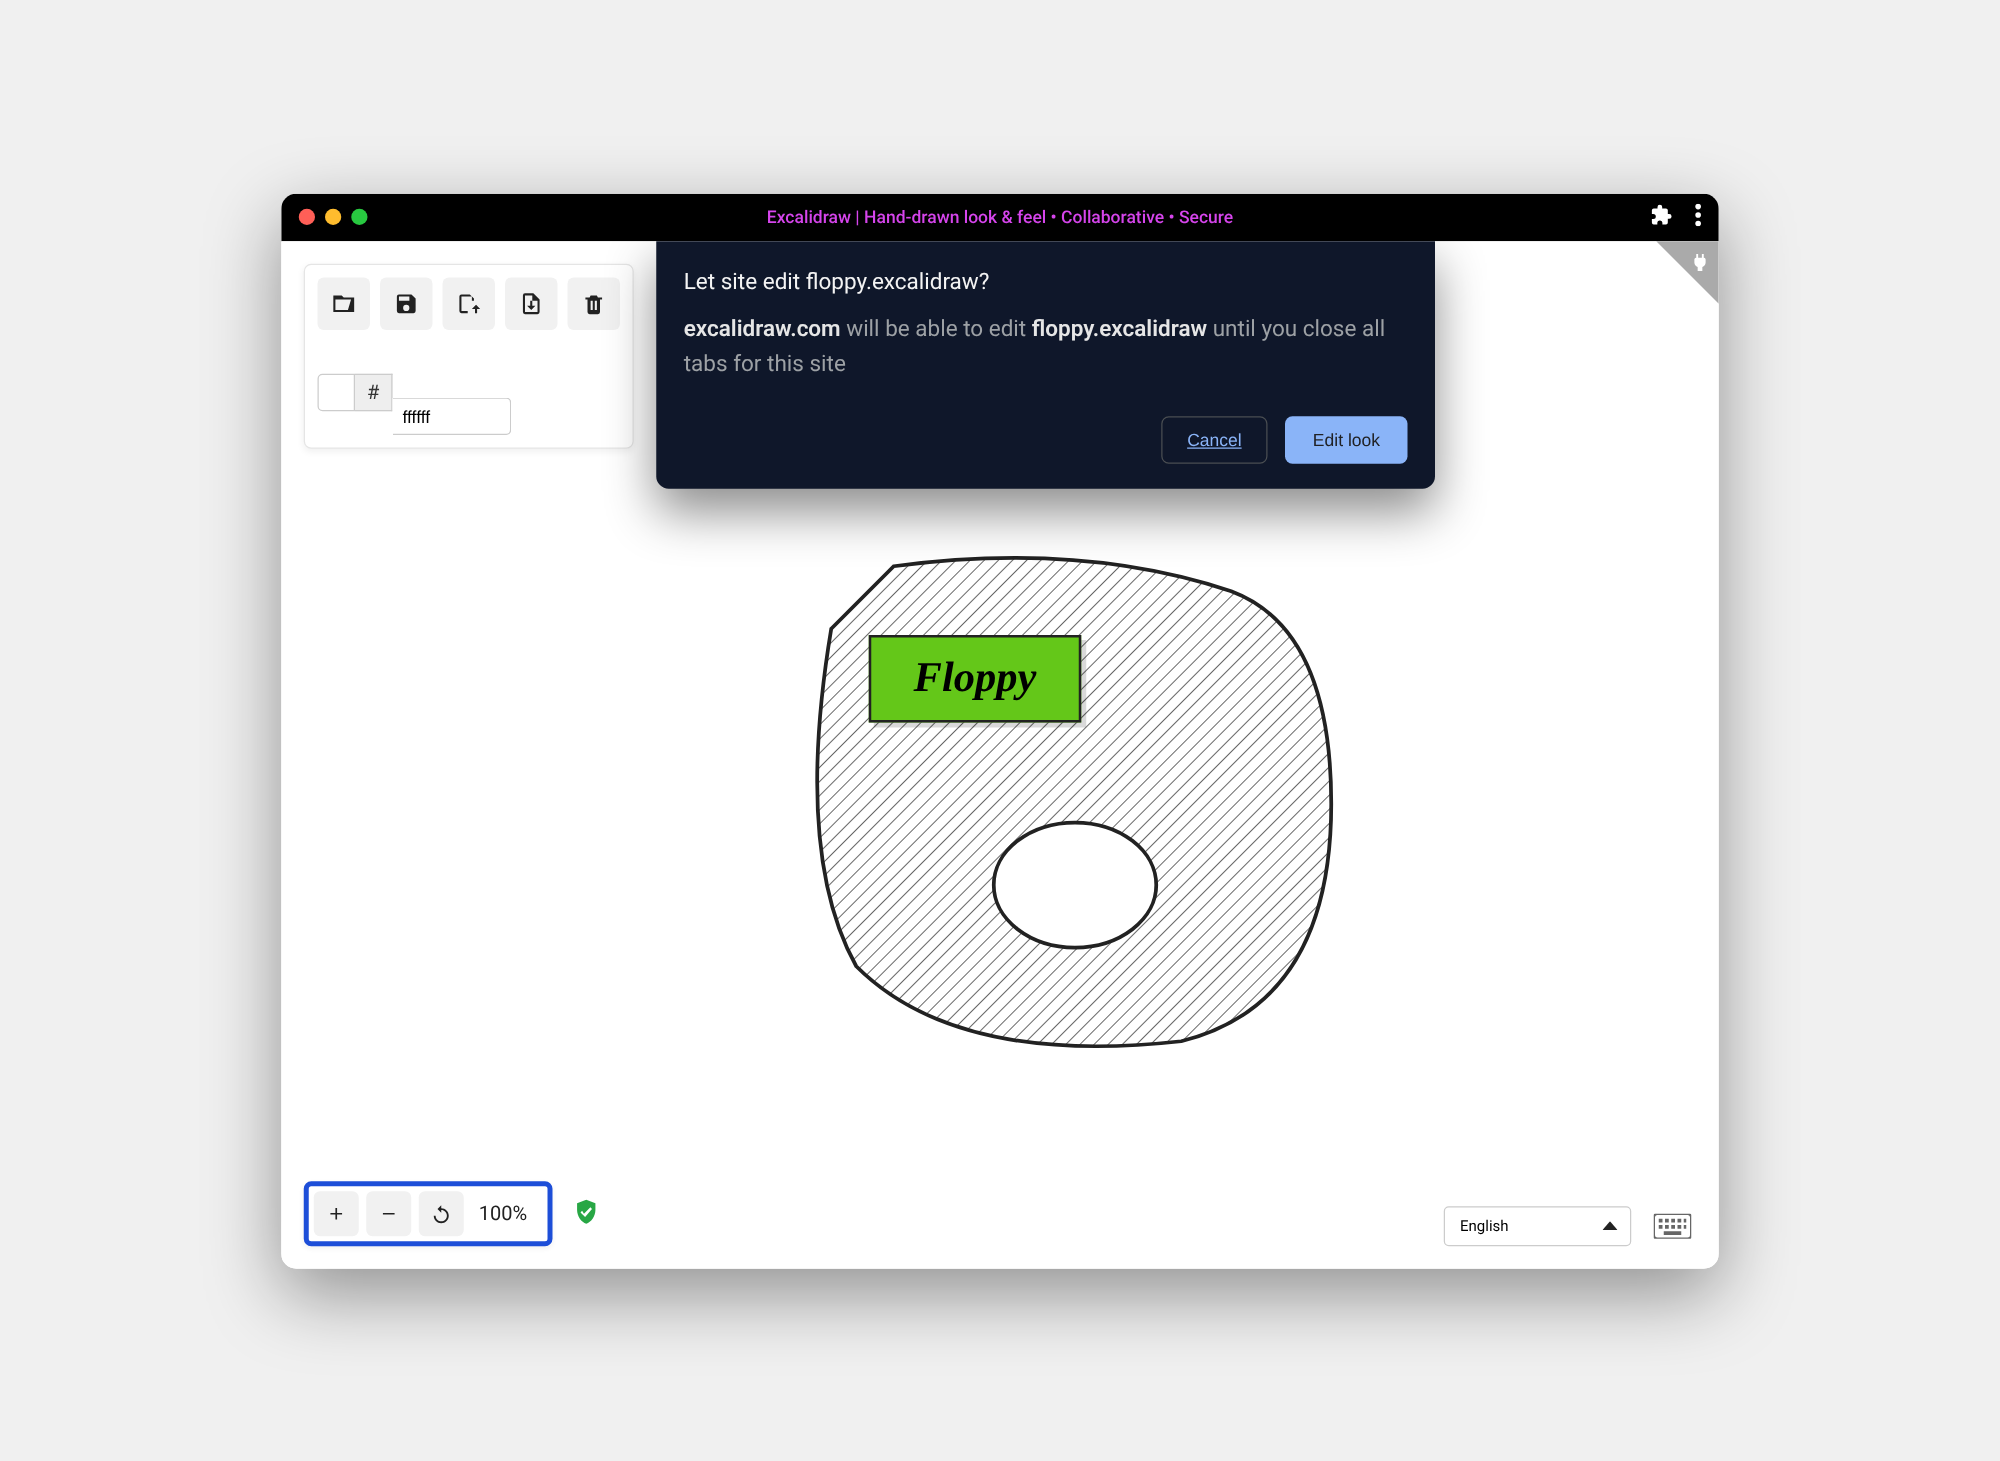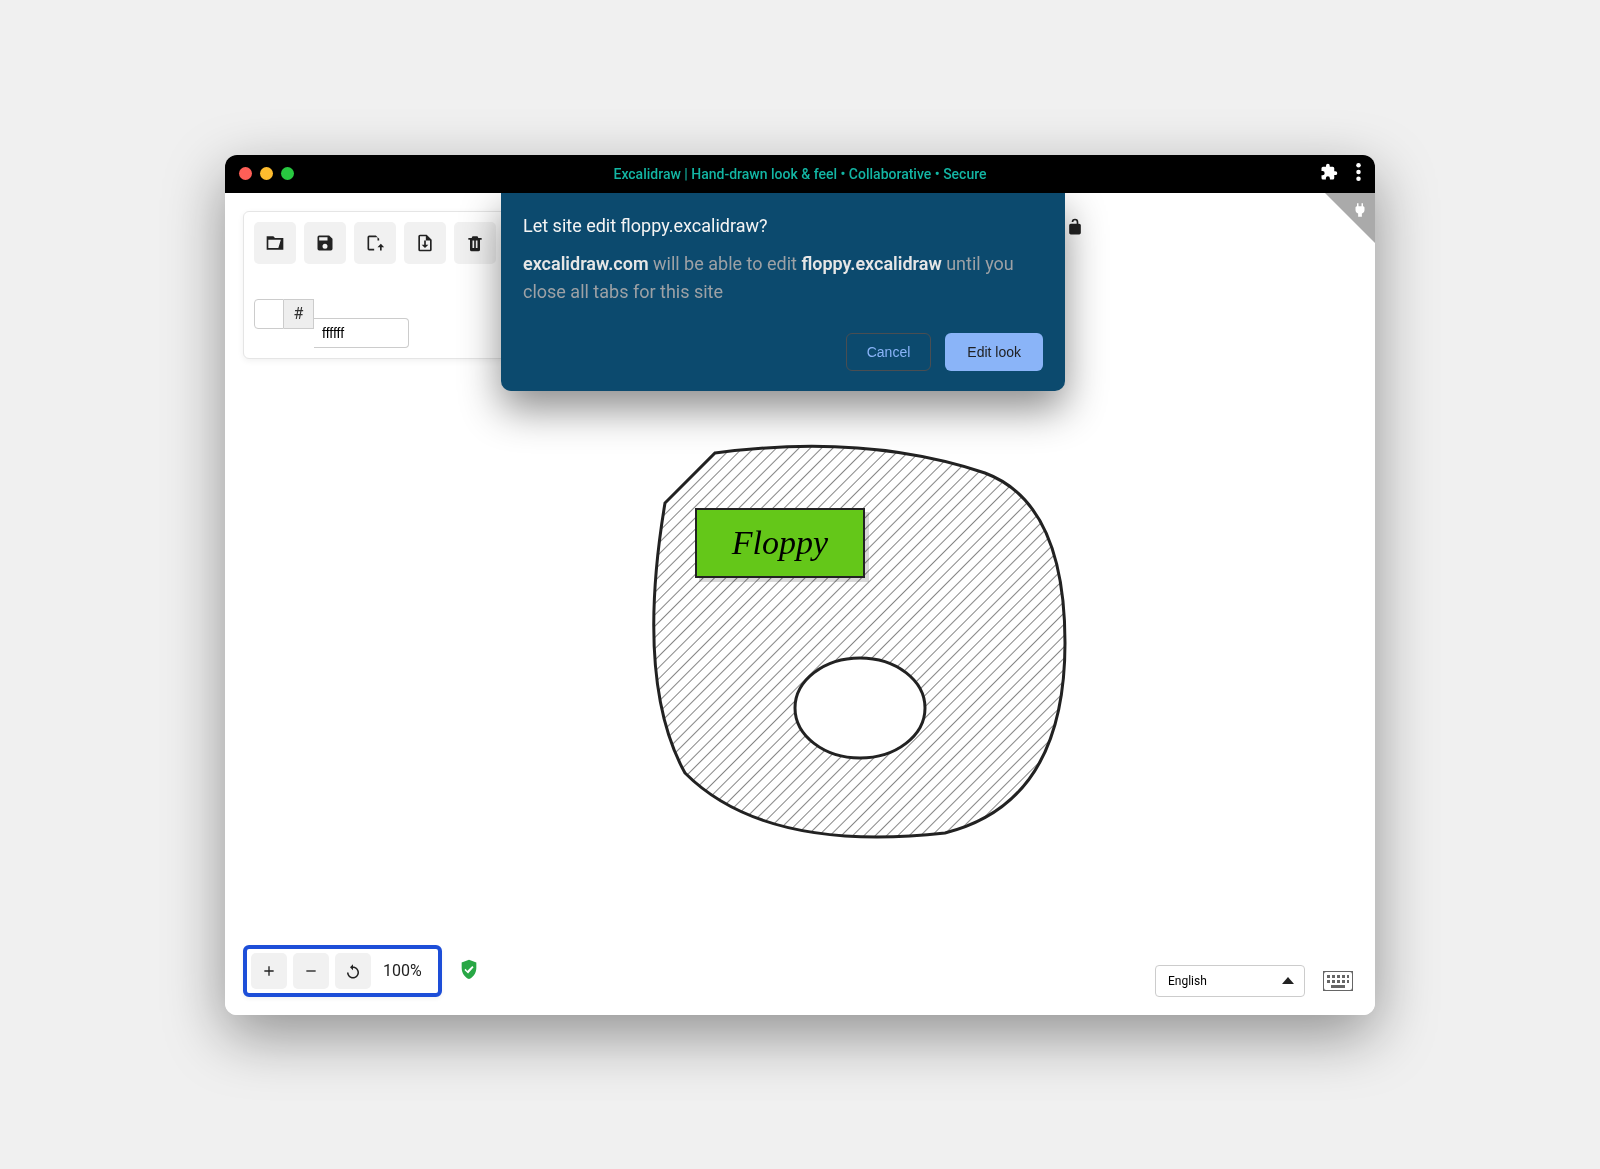--- a/index.html
+++ b/index.html
@@ -31,21 +31,21 @@
   }
   .traffic-lights { display: flex; gap: 8px; }
   .traffic-light { width: 13px; height: 13px; border-radius: 50%; }
   .tl-close { background: #ff5f57; }
   .tl-min   { background: #febc2e; }
   .tl-max   { background: #28c840; }
   .title-text {
     position: absolute;
     left: 50%;
     transform: translateX(-50%);
-    color: #14b8a6;
+    color: #d946ef;
     font-size: 14px;
     font-weight: 500;
     white-space: nowrap;
   }
   .titlebar-right {
     margin-left: auto;
     display: flex;
     align-items: center;
     gap: 18px;
     color: #fff;
@@ -118,39 +118,39 @@
   .floppy-shape {
     position:absolute; left:420px; top:250px;
     width:430px; height:400px;
   }
   .label-sticker {
     position:absolute; left:470px; top:315px;
     background:#64c719; width:170px; height:70px;
     border:2px solid #222;
     display:flex; align-items:center; justify-content:center;
     font-family: "Comic Sans MS", "Marker Felt", cursive;
-    font-size:34px; font-style:italic; font-weight:400;
+    font-size:34px; font-style:italic; font-weight:700;
     box-shadow: 4px 4px 0 rgba(0,0,0,0.15);
   }
   
   .dialog {
-    position:absolute; top:0; left:276px;
-    width:564px; background:#0c4a6e;
+    position:absolute; top:0; left:300px;
+    width:623px; background:#0f172a;
     border-radius: 0 0 10px 10px;
     padding: 22px 22px 20px 22px;
     box-shadow: 0 18px 40px rgba(0,0,0,0.45);
     color:#e6e6e6;
   }
   .dialog-title { font-size:18px; font-weight:400; margin-bottom:14px; color:#f4f4f4;}
   .dialog-body { font-size:18px; color:#9da1a5; line-height:1.6; margin-bottom:26px;}
   .dialog-body b { color:#e6e6e6; font-weight:600; }
   .dialog-actions { display:flex; justify-content:flex-end; gap:14px; }
   .btn-cancel {
     background:transparent; border:1px solid #4a4e52; color:#8ab4f8;
-    padding:10px 20px; border-radius:6px; font-size:14px; cursor:pointer;
+    padding:10px 20px; border-radius:6px; font-size:14px; cursor:pointer;text-decoration:underline;
   }
   .btn-primary {
     background:#8ab4f8; border:none; color:#202124;
     padding:10px 22px; border-radius:6px; font-size:14px; font-weight:500; cursor:pointer;
   }
   
   .bottom-bar {
     position:absolute; left:18px; bottom:18px;
     display:flex; align-items:center; gap:8px;
   }

